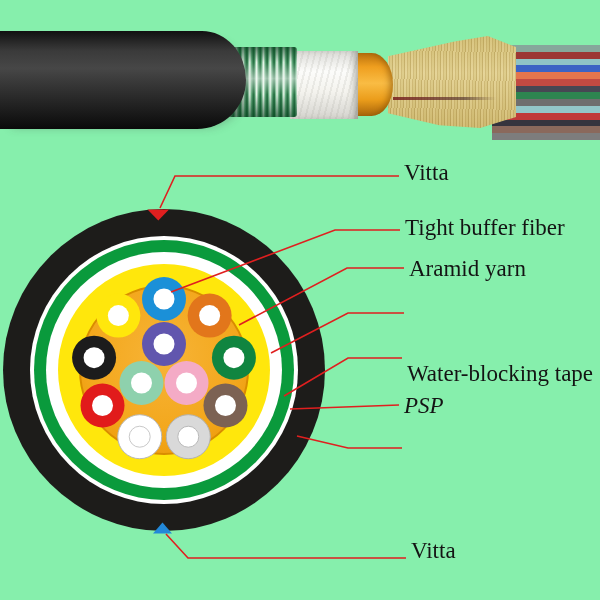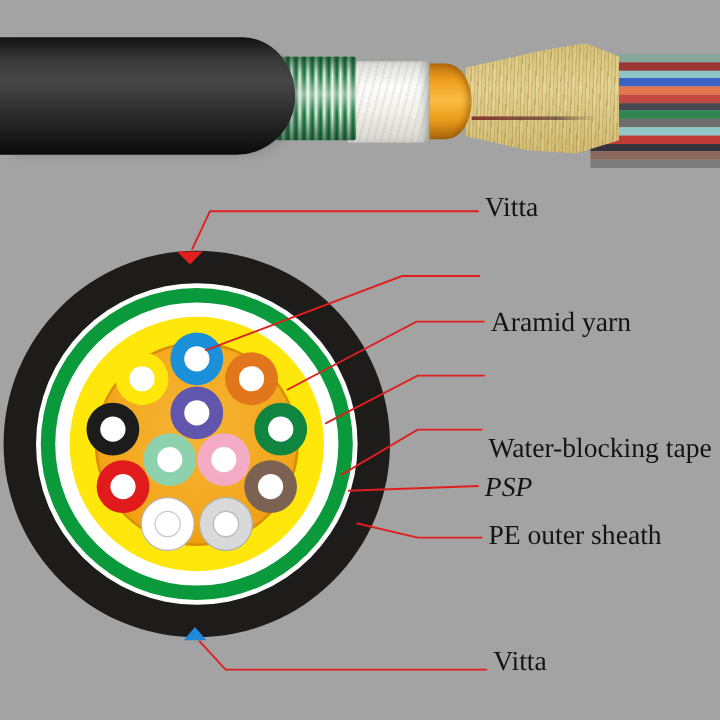--- a/index.html
+++ b/index.html
@@ -1,16 +1,16 @@
 <!DOCTYPE html>
 <html><head>
 <meta charset="utf-8">
 <style>
   html,body{margin:0;padding:0;background:#ffffff;}
-  .stage{position:relative;width:600px;height:600px;background:#a3a3a3;overflow:hidden;
+  .stage{position:relative;width:600px;height:600px;background:#86efac;overflow:hidden;
          font-family:"Liberation Serif", serif;}
 
   
   .c3d{position:absolute;left:0;top:0;width:600px;height:160px;}
   .c3d > div{position:absolute;}
 
   .strands{left:492px;top:45px;width:108px;height:95px;display:flex;flex-direction:column;z-index:1;}
   .strands > div{flex:1;}
 
   .yarn{left:388px;top:36px;width:128px;height:92px;z-index:2;
@@ -131,18 +131,18 @@
       <polyline points="400,230 335,230 171,292" fill="none" stroke="#e01f1f" stroke-width="1.6" stroke-linejoin="miter"></polyline>
       <polyline points="404,268 347,268 239,325" fill="none" stroke="#e01f1f" stroke-width="1.6" stroke-linejoin="miter"></polyline>
       <polyline points="404,313 348,313 271,353" fill="none" stroke="#e01f1f" stroke-width="1.6" stroke-linejoin="miter"></polyline>
       <polyline points="402,358 348,358 284,396" fill="none" stroke="#e01f1f" stroke-width="1.6" stroke-linejoin="miter"></polyline>
       <polyline points="399,405 290,409" fill="none" stroke="#e01f1f" stroke-width="1.6" stroke-linejoin="miter"></polyline>
       <polyline points="402,448 348,448 297,436" fill="none" stroke="#e01f1f" stroke-width="1.6" stroke-linejoin="miter"></polyline>
       <polyline points="406,558 188,558 166,534" fill="none" stroke="#e01f1f" stroke-width="1.6" stroke-linejoin="miter"></polyline>
     </svg>
 
   <div class="lbl" id="lbl-vitta-top">Vitta</div>
+  <div class="lbl" id="lbl-tight-buffer">Tight buffer fiber</div>
   <div class="lbl" id="lbl-aramid">Aramid yarn</div>
   <div class="lbl" id="lbl-water-tape">Water-blocking tape</div>
   <div class="lbl" id="lbl-psp">PSP</div>
-  <div class="lbl" id="lbl-pe-outer">PE outer sheath</div>
   <div class="lbl" id="lbl-vitta-bottom">Vitta</div>
 </div>
 
 </body></html>

